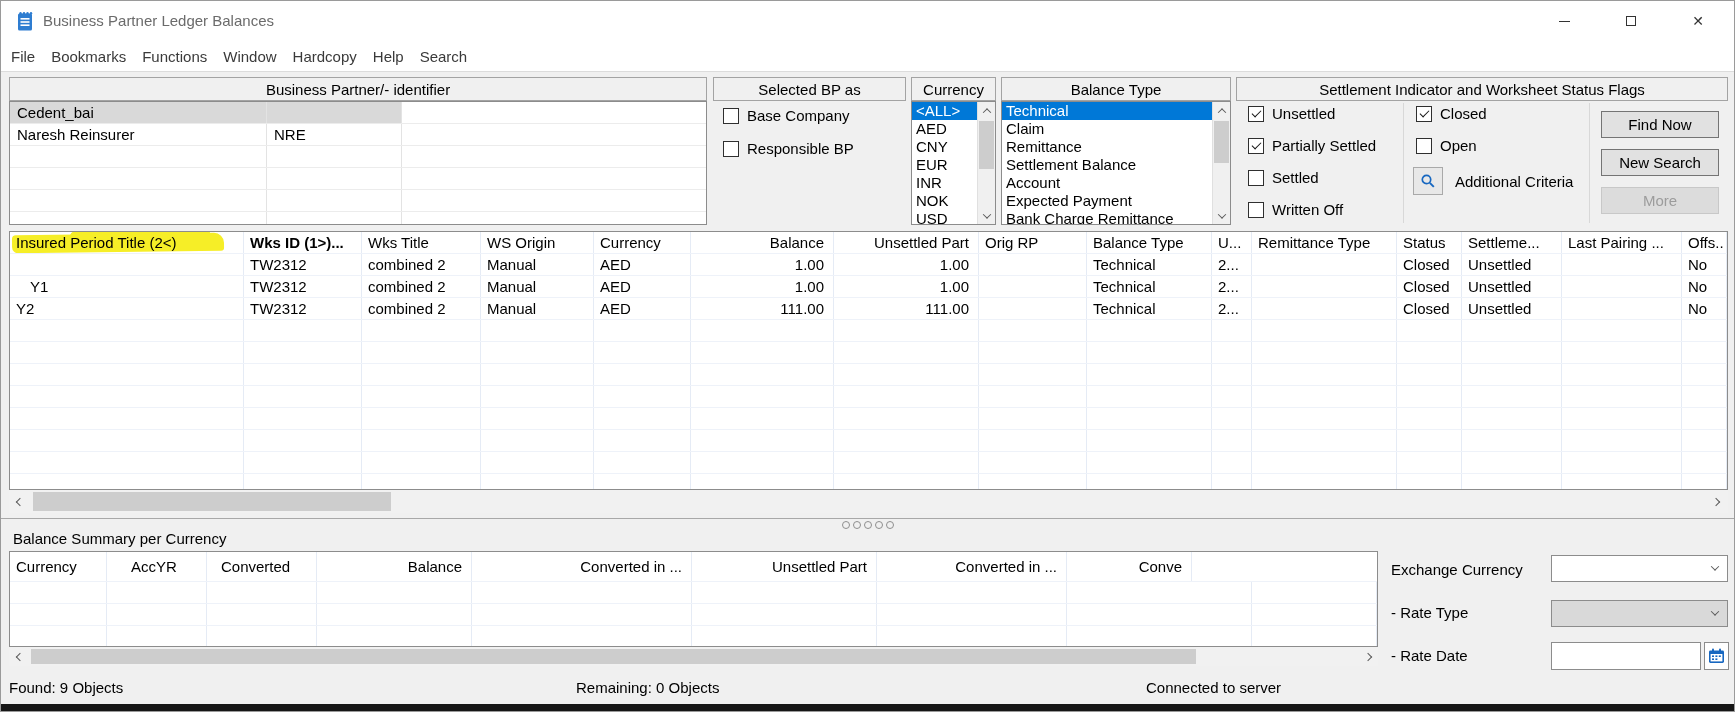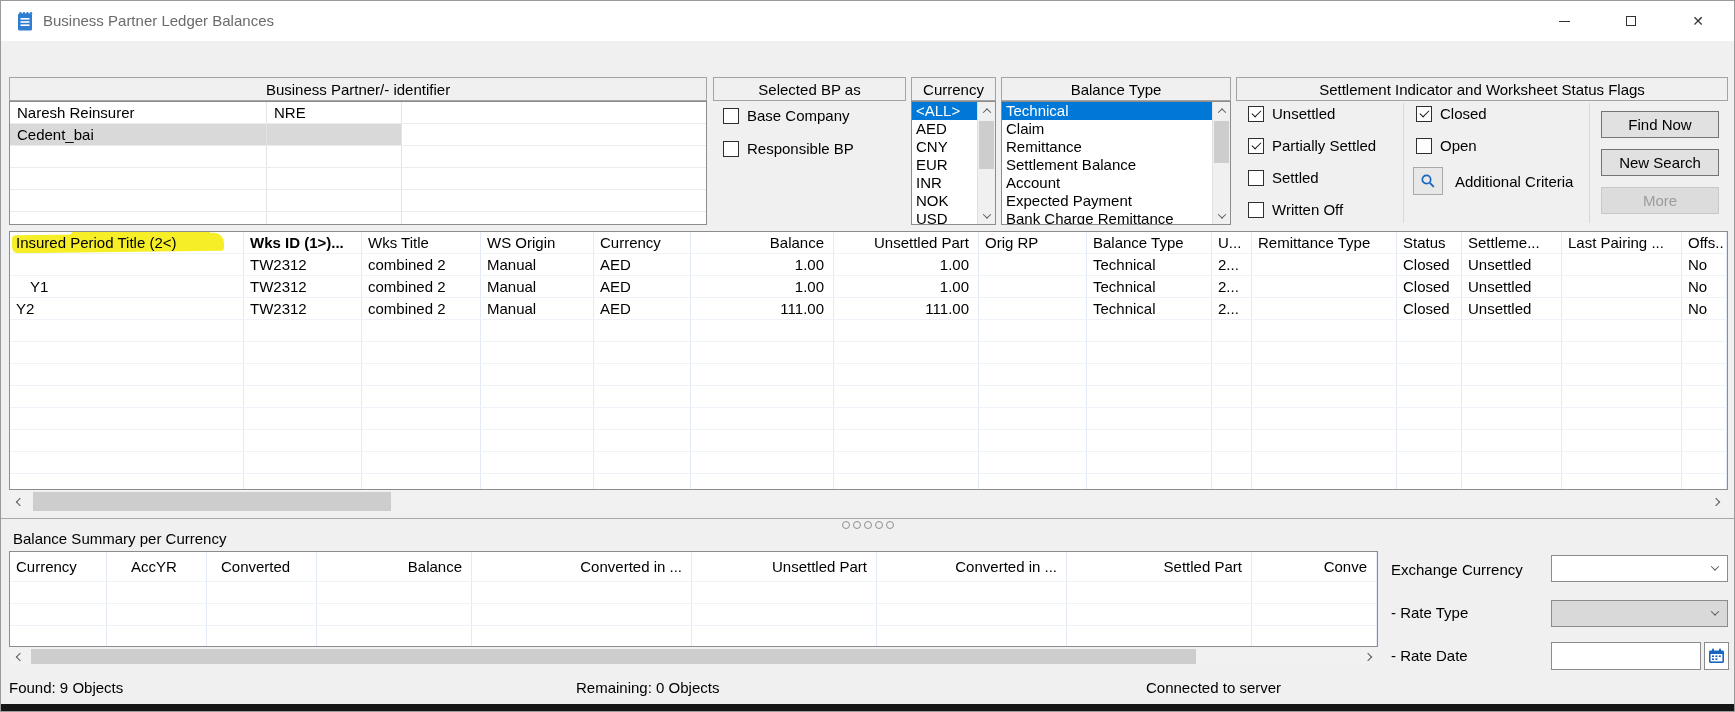--- a/index.html
+++ b/index.html
@@ -108,46 +108,55 @@
         <span class="glyph-min"></span>
       </div>
     <div class="win-btn" style="left:1607px;">
         <span class="glyph-max"></span>
       </div>
     <div class="win-btn" style="left:1674px;">
         <span class="glyph-close">✕</span>
       </div>
   </div>
 
+  <div class="menubar">
+      <span class="menu-item">File</span>
+      <span class="menu-item">Bookmarks</span>
+      <span class="menu-item">Functions</span>
+      <span class="menu-item">Window</span>
+      <span class="menu-item">Hardcopy</span>
+      <span class="menu-item">Help</span>
+      <span class="menu-item">Search</span>
+    </div>
 
   <div class="panel-head" style="left:8px;width:698px;">
       <span>Business Partner/- identifier</span>
     </div>
   <div class="panel-head" style="left:712px;width:193px;">
       <span>Selected BP as</span>
     </div>
   <div class="panel-head" style="left:910px;width:85px;">
       <span>Currency</span>
     </div>
   <div class="panel-head" style="left:1000px;width:230px;">
       <span>Balance Type</span>
     </div>
   <div class="panel-head" style="left:1235px;width:492px;">
       <span>Settlement Indicator and Worksheet Status Flags</span>
     </div>
 
   <div class="listbox" style="left:8px;width:698px;" id="bp-list">
+      <div class="bp-row">
+        <div class="bp-cell sel" style="width: 257px;">Cedent_bai</div>
+        <div class="bp-cell sel" style="width: 135px;"></div>
+        <div class="bp-cell" style="width: 298px;"></div>
+      </div>
       <div class="bp-row">
         <div class="bp-cell" style="width: 257px;">Naresh Reinsurer</div>
         <div class="bp-cell" style="width: 135px;">NRE</div>
-        <div class="bp-cell" style="width: 298px;"></div>
-      </div>
-      <div class="bp-row">
-        <div class="bp-cell sel" style="width: 257px;">Cedent_bai</div>
-        <div class="bp-cell sel" style="width: 135px;"></div>
         <div class="bp-cell" style="width: 298px;"></div>
       </div>
       <div class="bp-row">
         <div class="bp-cell" style="width: 257px;"></div>
         <div class="bp-cell" style="width: 135px;"></div>
         <div class="bp-cell" style="width: 298px;"></div>
       </div>
       <div class="bp-row">
         <div class="bp-cell" style="width: 257px;"></div>
         <div class="bp-cell" style="width: 135px;"></div>
@@ -494,21 +503,20 @@
   <div class="sum-title">Balance Summary per Currency</div>
   <div class="gtable" style="left:8px;top:550px;width:1369px;height:96px;" id="summary-table">
       <div class="t-row" style="height: 30px;">
         <div class="t-cell" style="width: 97px;">Currency</div>
         <div class="t-cell" style="width: 100px; padding-left: 24px;">AccYR</div>
         <div class="t-cell" style="width: 110px; padding-left: 14px;">Converted</div>
         <div class="t-cell r" style="width: 155px;">Balance</div>
         <div class="t-cell r" style="width: 220px;">Converted in ...</div>
         <div class="t-cell r" style="width: 185px;">Unsettled Part</div>
         <div class="t-cell r" style="width: 190px;">Converted in ...</div>
-        <div class="t-cell r" style="width: 185px;">Settled Part</div>
         <div class="t-cell r" style="width: 125px;">Conve</div>
       </div>
       <div class="t-row" style="height: 22px;">
         <div class="t-cell" style="width: 97px;"></div>
         <div class="t-cell" style="width: 100px; padding-left: 24px;"></div>
         <div class="t-cell" style="width: 110px; padding-left: 14px;"></div>
         <div class="t-cell r" style="width: 155px;"></div>
         <div class="t-cell r" style="width: 220px;"></div>
         <div class="t-cell r" style="width: 185px;"></div>
         <div class="t-cell r" style="width: 190px;"></div>

